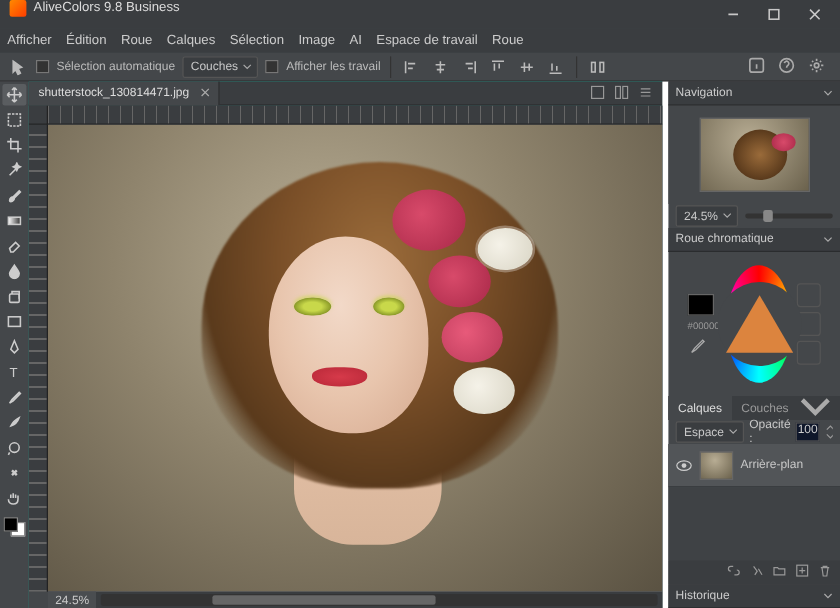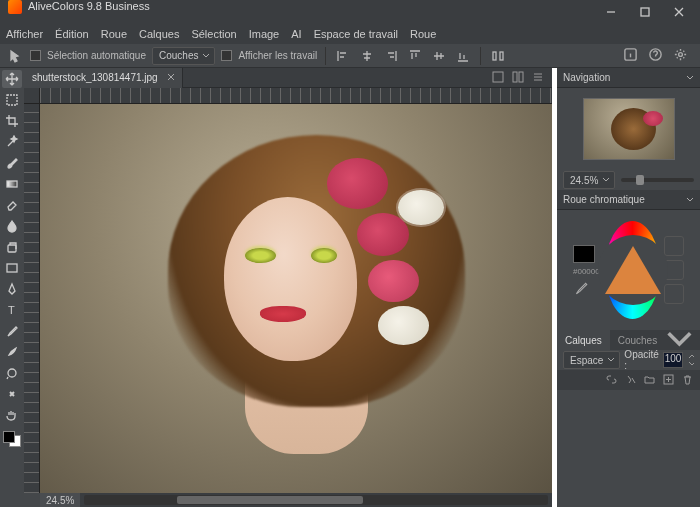--- a/index.html
+++ b/index.html
@@ -409,34 +409,50 @@
           <svg class="chev" viewBox="0 0 8 8">
             <path d="M1 2l3 3 3-3" stroke="#aaa" fill="none"></path>
           </svg>
         </div>
       <span>Opacité :</span>
       <div class="opfield">100</div>
       <svg width="10" height="14">
           <path d="M2 5l3-3 3 3M2 9l3 3 3-3" stroke="#999" fill="none"></path>
         </svg>
     </div>
+    <div class="layerslist">
+      <div class="layer">
+        <svg class="eye" viewBox="0 0 14 14">
+            <ellipse cx="7" cy="7" rx="6" ry="4" stroke="#ccc" fill="none"></ellipse>
+            <circle cx="7" cy="7" r="2" fill="#ccc"></circle>
+          </svg>
+        <div class="th"></div>
+        <div class="nm">Arrière-plan</div>
+      </div>
+    </div>
     <div class="layerbtns">
       <div style="flex:1"></div>
       <div><svg viewBox="0 0 13 13">
             <path d="M4 7a2 2 0 010-4h2M9 6a2 2 0 010 4H7"></path>
           </svg></div>
       <div><svg viewBox="0 0 13 13">
             <path d="M4 3l3 4-2 3M8 5l3 5"></path>
           </svg></div>
       <div><svg viewBox="0 0 13 13">
             <path d="M2 4h3l1 1h5v5H2z"></path>
           </svg></div>
       <div><svg viewBox="0 0 13 13">
             <rect x="2" y="2" width="9" height="9"></rect>
             <path d="M6.5 4v5M4 6.5h5"></path>
           </svg></div>
       <div><svg viewBox="0 0 13 13">
             <path d="M3 4h7M5 4V3h3v1M4 4l1 7h3l1-7"></path>
           </svg></div>
     </div>
 
+    <div class="panel-h">
+      <span>Historique</span>
+      <svg class="chev" viewBox="0 0 8 8">
+          <path d="M1 2l3 3 3-3" stroke="#aaa" fill="none"></path>
+        </svg>
+    </div>
   </div>
 </div>
 
 </body></html>

